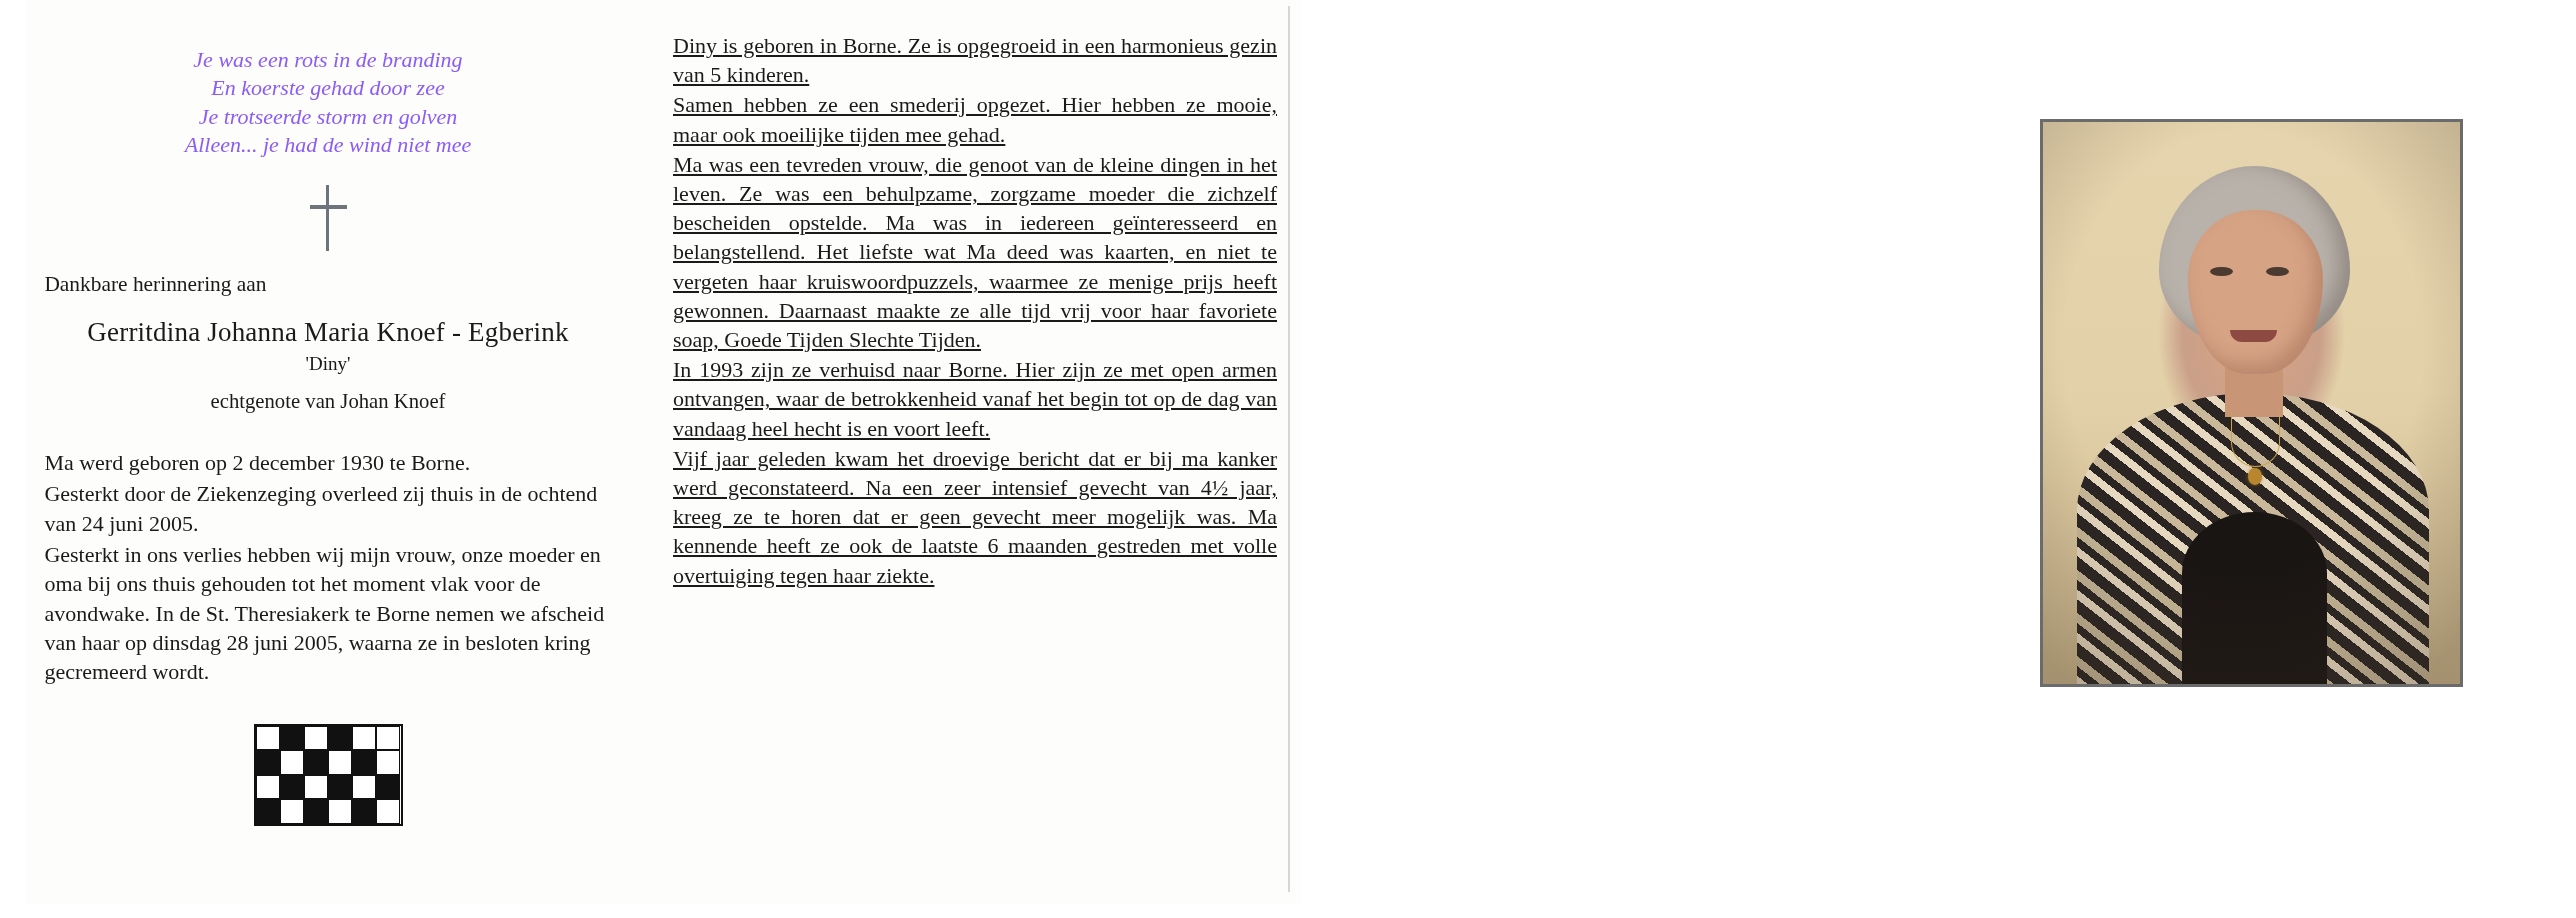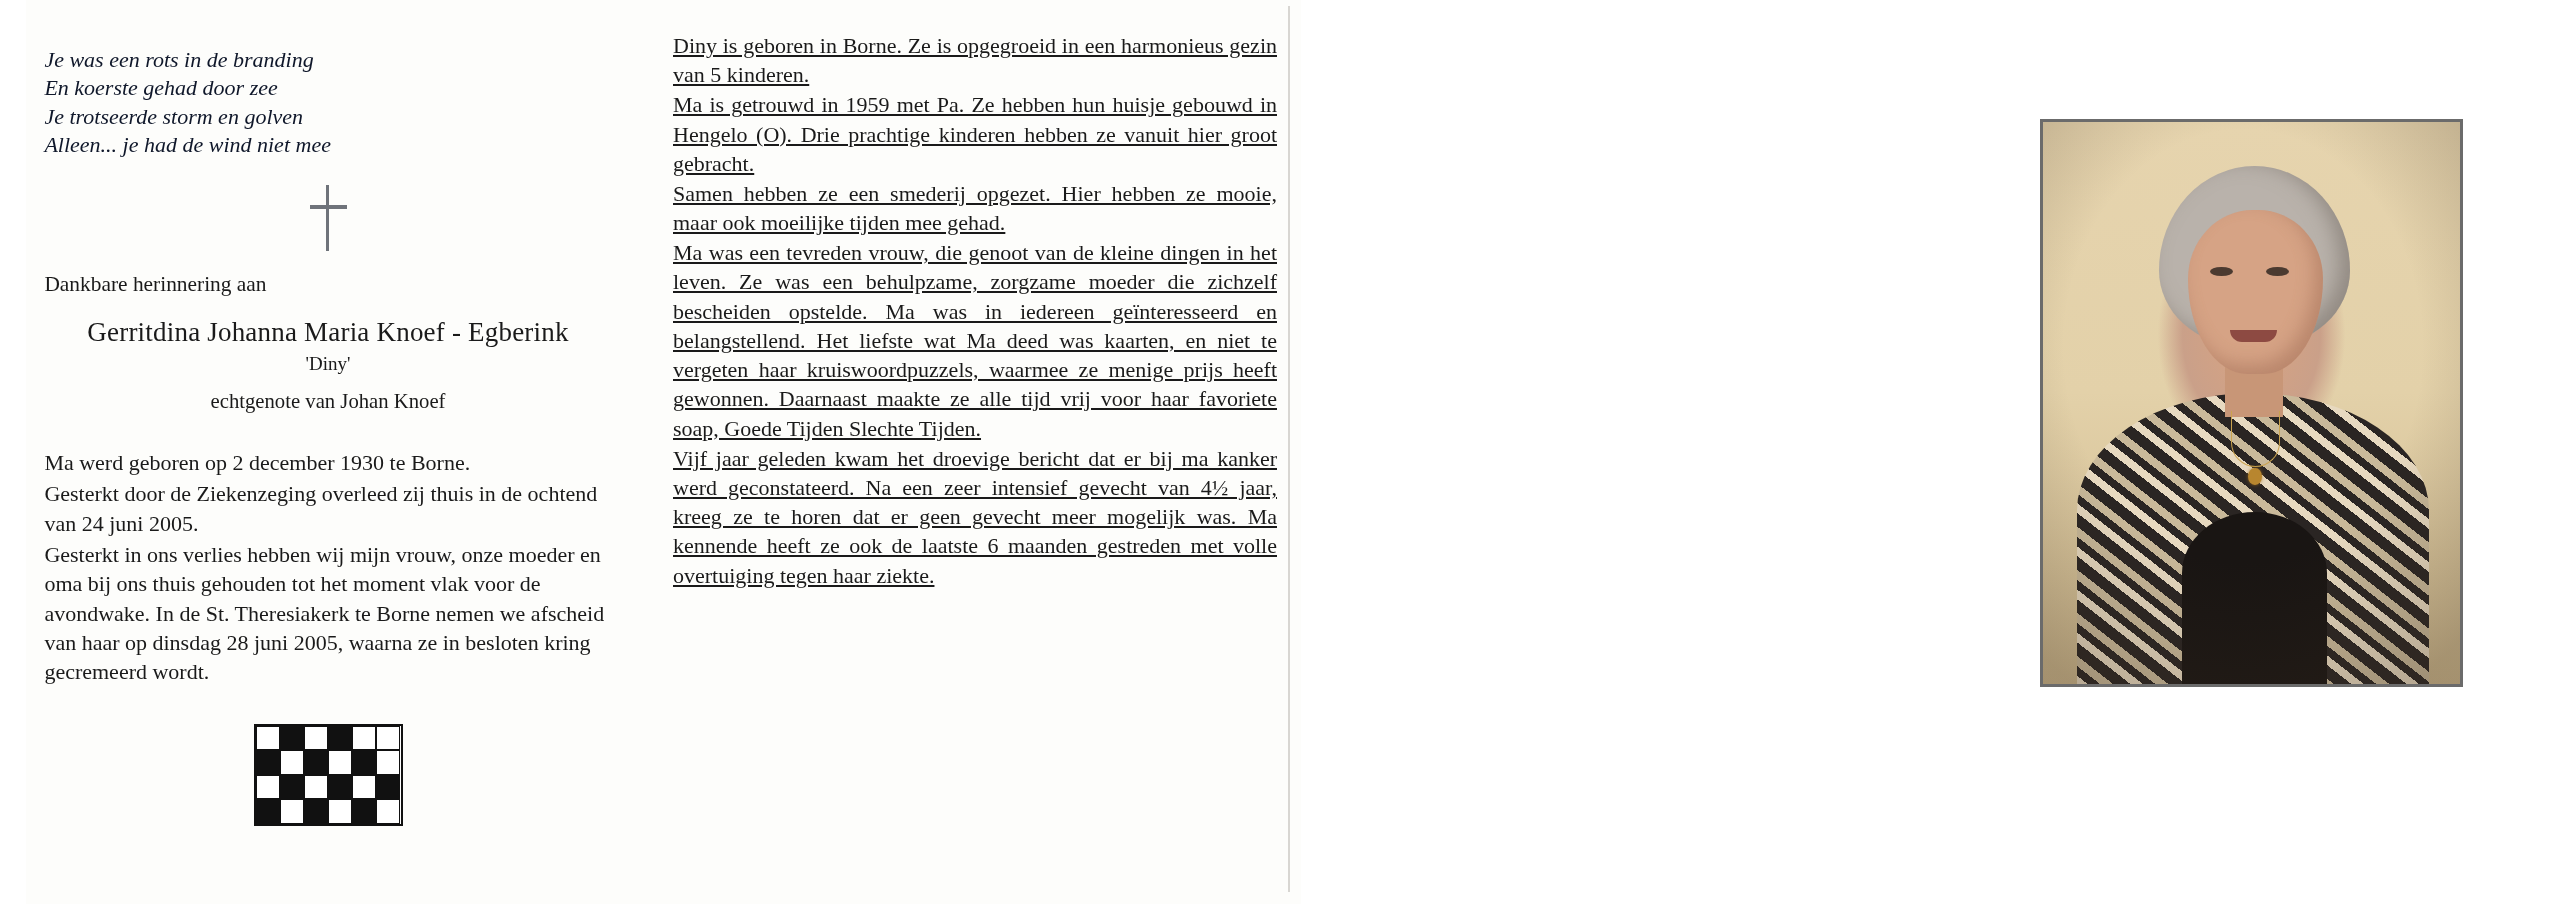--- a/index.html
+++ b/index.html
@@ -55,26 +55,26 @@
   .panel-left {
     left: 26px;
     top: 31px;
     width: 604px;
     height: 872px;
     padding: 0 18.4px 0 18.4px;
     box-sizing: border-box;
   }
 
   .poem {
-    text-align: left;
+    text-align: center;
     font-style: italic;
     font-size: 22px;
     line-height: 1.28;
     margin-top: 15.3px;
-    color: #0f172a;
+    color: #8b5cf6;
   }
   .poem div { white-space: nowrap; }
 
   .cross {
     position: relative;
     width: 46px;
     height: 66px;
     margin: 26px auto 21.4px auto;
   }
   .cross::before {
@@ -325,23 +325,23 @@
       <span class="b"></span>
       <span class="w"></span>
       <span class="b"></span>
       <span class="w"></span>
     </div>
   </div>
 
   <div class="panel panel-mid">
     <div class="story">
       <p>Diny is geboren in Borne. Ze is opgegroeid in een harmonieus gezin van 5 kinderen.</p>
-      <p>Ma is getrouwd in 1959 met Pa. Ze hebben hun huisje gebouwd in Hengelo (O). Drie prachtige kinderen hebben ze vanuit hier groot gebracht.</p>
       <p>Samen hebben ze een smederij opgezet. Hier hebben ze mooie, maar ook moeilijke tijden mee gehad.</p>
       <p>Ma was een tevreden vrouw, die genoot van de kleine dingen in het leven. Ze was een behulpzame, zorgzame moeder die zichzelf bescheiden opstelde. Ma was in iedereen geïnteresseerd en belangstellend. Het liefste wat Ma deed was kaarten, en niet te vergeten haar kruiswoordpuzzels, waarmee ze menige prijs heeft gewonnen. Daarnaast maakte ze alle tijd vrij voor haar favoriete soap, Goede Tijden Slechte Tijden.</p>
+      <p>In 1993 zijn ze verhuisd naar Borne. Hier zijn ze met open armen ontvangen, waar de betrokkenheid vanaf het begin tot op de dag van vandaag heel hecht is en voort leeft.</p>
       <p>Vijf jaar geleden kwam het droevige bericht dat er bij ma kanker werd geconstateerd. Na een zeer intensief gevecht van 4½ jaar, kreeg ze te horen dat er geen gevecht meer mogelijk was. Ma kennende heeft ze ook de laatste 6 maanden gestreden met volle overtuiging tegen haar ziekte.</p>
     </div>
   </div>
 
   <div class="panel panel-right">
     <div class="photo-frame">
       <div class="photo-inner">
         <div class="ph-body"></div>
         <div class="ph-blouse"></div>
         <div class="ph-hair"></div>

